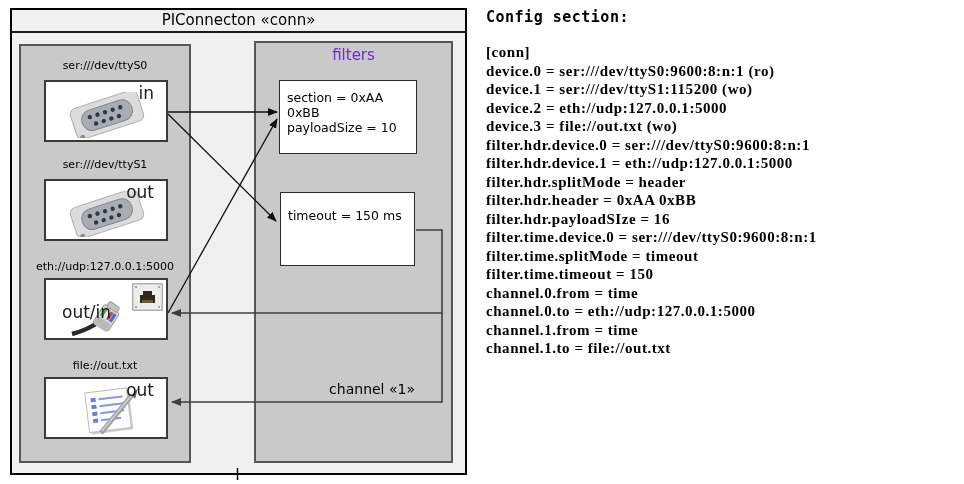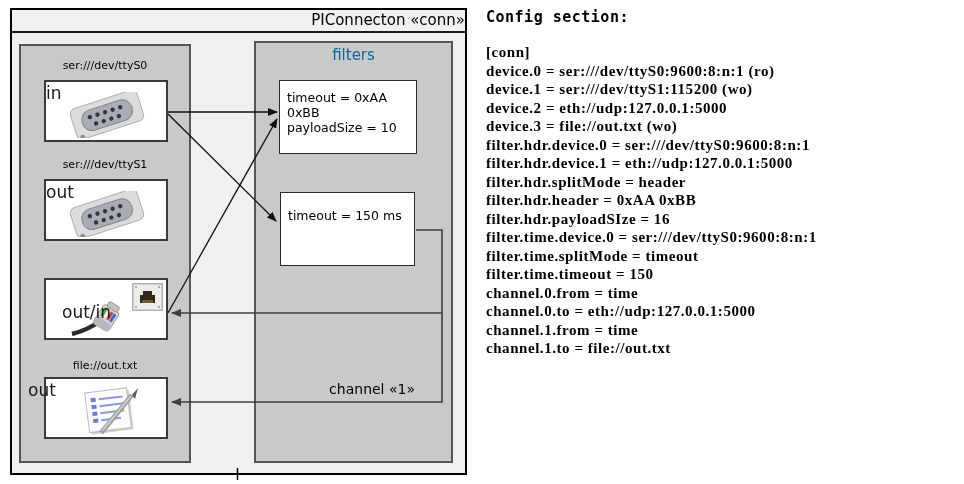--- a/index.html
+++ b/index.html
@@ -2,39 +2,39 @@
 <html><head>
 <meta charset="utf-8">
 <style>
   html,body { margin:0; padding:0; background:#fff; }
   .stage { position:relative; width:964px; height:484px; background:#fff;
            font-family:"DejaVu Sans", sans-serif; color:#111; overflow:hidden; }
 
   
   .outer { position:absolute; left:10px; top:8px; width:453px; height:463px;
            background:#f0f0f0; border:2px solid #000; }
-  .outer-title { height:21px; line-height:21px; text-align:right; font-size:15px;
+  .outer-title { height:21px; line-height:21px; text-align:center; font-size:15px;
                  border-bottom:2px solid #1c1c1c; color:#000; }
 
   
   .devices-group { position:absolute; left:7px; top:34px; width:168px; height:415px;
                    background:#c9c9c9; border:2px solid #565656; }
   .dev-url { position:absolute; left:50%; transform:translateX(-50%); white-space:nowrap;
              font-size:11px; color:#000; }
   .dev-box { position:absolute; left:23px; width:120px; height:58px;
              background:#fff; border:2px solid #3a3a3a; }
-  .dev-io  { position:absolute; top:1px; left:0; right:12px; text-align:left;
+  .dev-io  { position:absolute; top:1px; left:0; right:12px; text-align:right;
              font-size:17px; color:#1a1a1a; z-index:2; }
   .io-left { left:16px; right:auto; text-align:center;margin-top:21px; }
   .dev-icon { position:absolute; z-index:1; }
 
   
   .filters-group { position:absolute; left:242px; top:31px; width:195px; height:418px;
                    background:#c9c9c9; border:2px solid #565656; }
-  .filters-title { text-align:center; font-size:15px; padding-top:3px; color:#0369a1; }
+  .filters-title { text-align:center; font-size:15px; padding-top:3px; color:#6d28d9; }
   .filter-box { position:absolute; background:#fff; border:1.5px solid #2b2b2b; }
   .ftitle { text-align:center; font-size:15px; padding-top:6px; color:#000; }
   .fbody  { padding:9px 0 0 7px; font-size:12.5px; line-height:15px; color:#000; }
   .fbody.single { padding-top:15px; }
   .channel-label { position:absolute; left:0; width:159px; text-align:right;
                    font-size:14px; color:#000; white-space:nowrap; }
 
   
   .wires { position:absolute; left:0; top:0; pointer-events:none; z-index:5; }
   .wire-dev  { stroke:#111; stroke-width:1.3; fill:none; }
@@ -93,20 +93,21 @@
             <circle cx="68" cy="20" r="2.2" fill="#34383e"></circle>
             <circle cx="40" cy="28" r="2.2" fill="#34383e"></circle>
               <circle cx="48" cy="28" r="2.2" fill="#34383e"></circle>
             <circle cx="56" cy="28" r="2.2" fill="#34383e"></circle>
               <circle cx="64" cy="28" r="2.2" fill="#34383e"></circle>
             <circle cx="23" cy="37" r="2.5" fill="#8d8d8d"></circle>
           </g>
         </svg>
       </div>
 
+      <div class="dev-url" style="top:214px">eth://udp:127.0.0.1:5000</div>
       <div class="dev-box" style="top:232px">
         <span class="dev-io io-left">out/in</span>
         <svg class="dev-icon" style="right:3px;top:3px;left:auto" width="31" height="28" viewBox="0 0 31 28">
           <rect x="0.8" y="0.8" width="29.4" height="26.4" fill="#ededed" stroke="#8f8f8f"></rect>
           <circle cx="4" cy="4" r="1.1" fill="#9a9a9a"></circle>
             <circle cx="27" cy="4" r="1.1" fill="#9a9a9a"></circle>
           <circle cx="4" cy="24" r="1.1" fill="#9a9a9a"></circle>
             <circle cx="27" cy="24" r="1.1" fill="#9a9a9a"></circle>
           <path d="M8,20 v-8 h3 v-4 h9 v4 h3 v8 z" fill="#32281a"></path>
           <rect x="10" y="17" width="11" height="3" fill="#6b5b34"></rect>
@@ -146,21 +147,21 @@
           <polygon points="58,10 64,3 61,14" fill="#5c5c5c"></polygon>
         </svg>
       </div>
     </div>
 
     <div class="filters-group">
       <div class="filters-title">filters</div>
 
       <div class="filter-box" style="left:23px;top:37px;width:136px;height:72px">
         <div class="fbody">
-          <div>timeout = 0xAA 0xBB</div>
+          <div>section = 0xAA 0xBB</div>
           <div>payloadSize = 10</div>
         </div>
       </div>
 
       <div class="filter-box" style="left:24px;top:149px;width:133px;height:72px">
         <div class="fbody single">
           <div>timeout = 150 ms</div>
         </div>
       </div>
 

